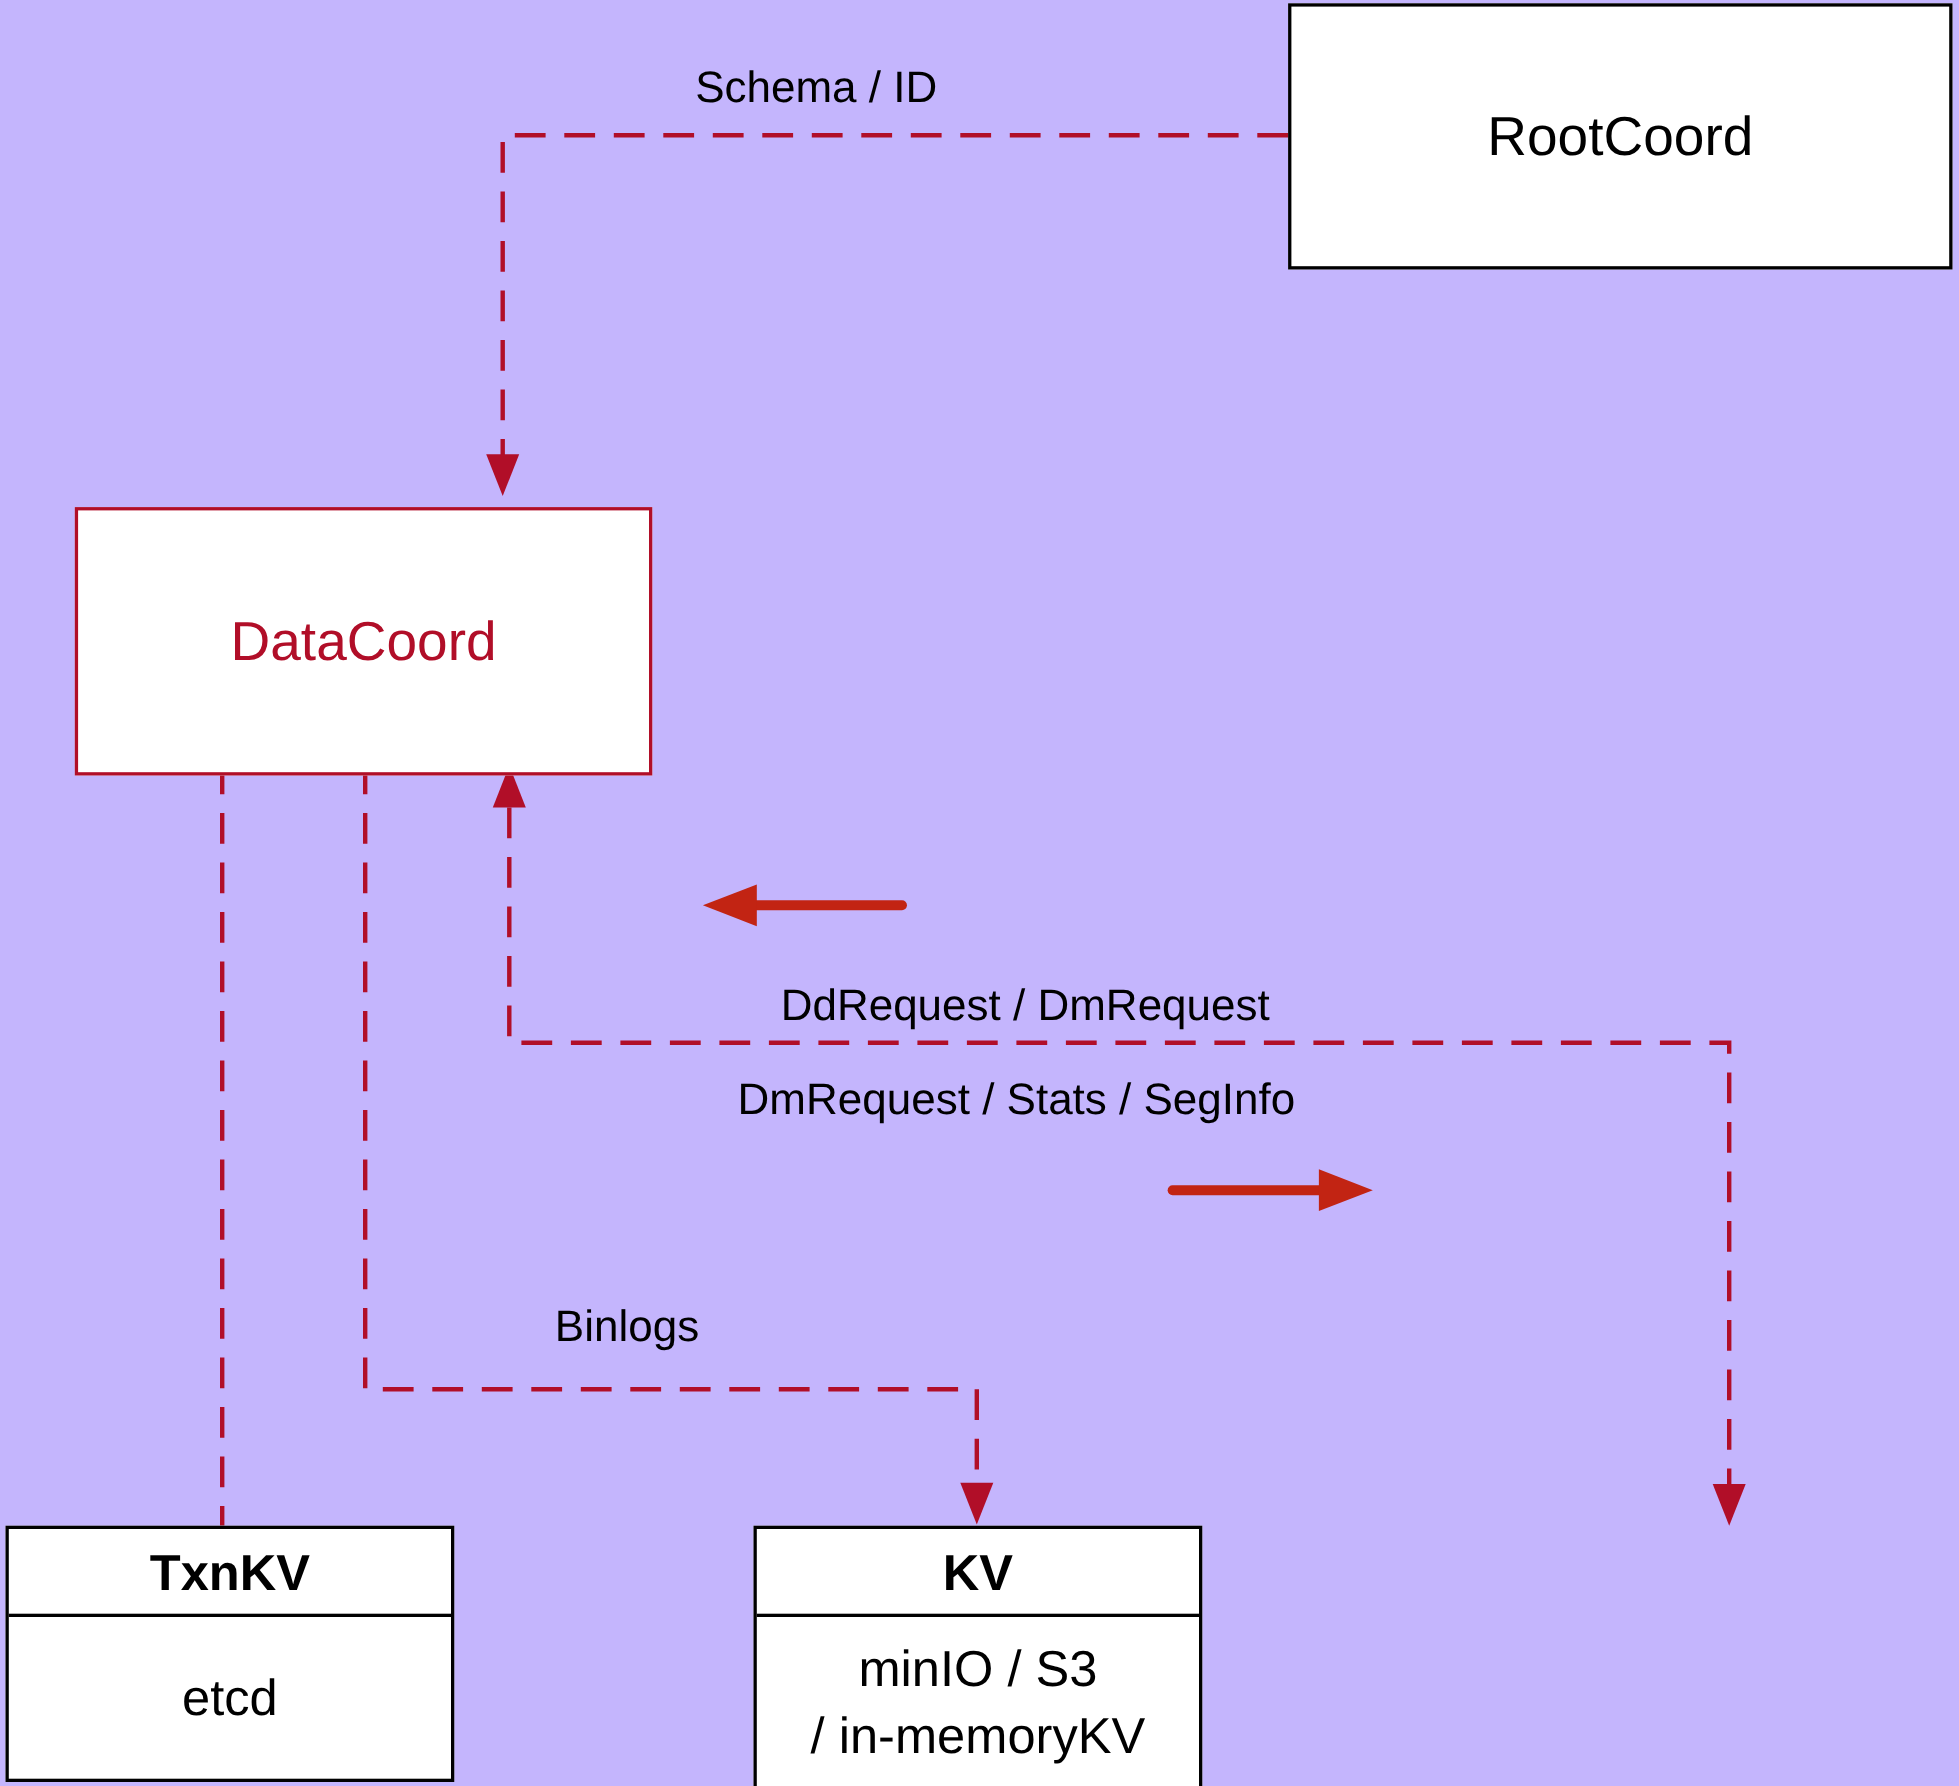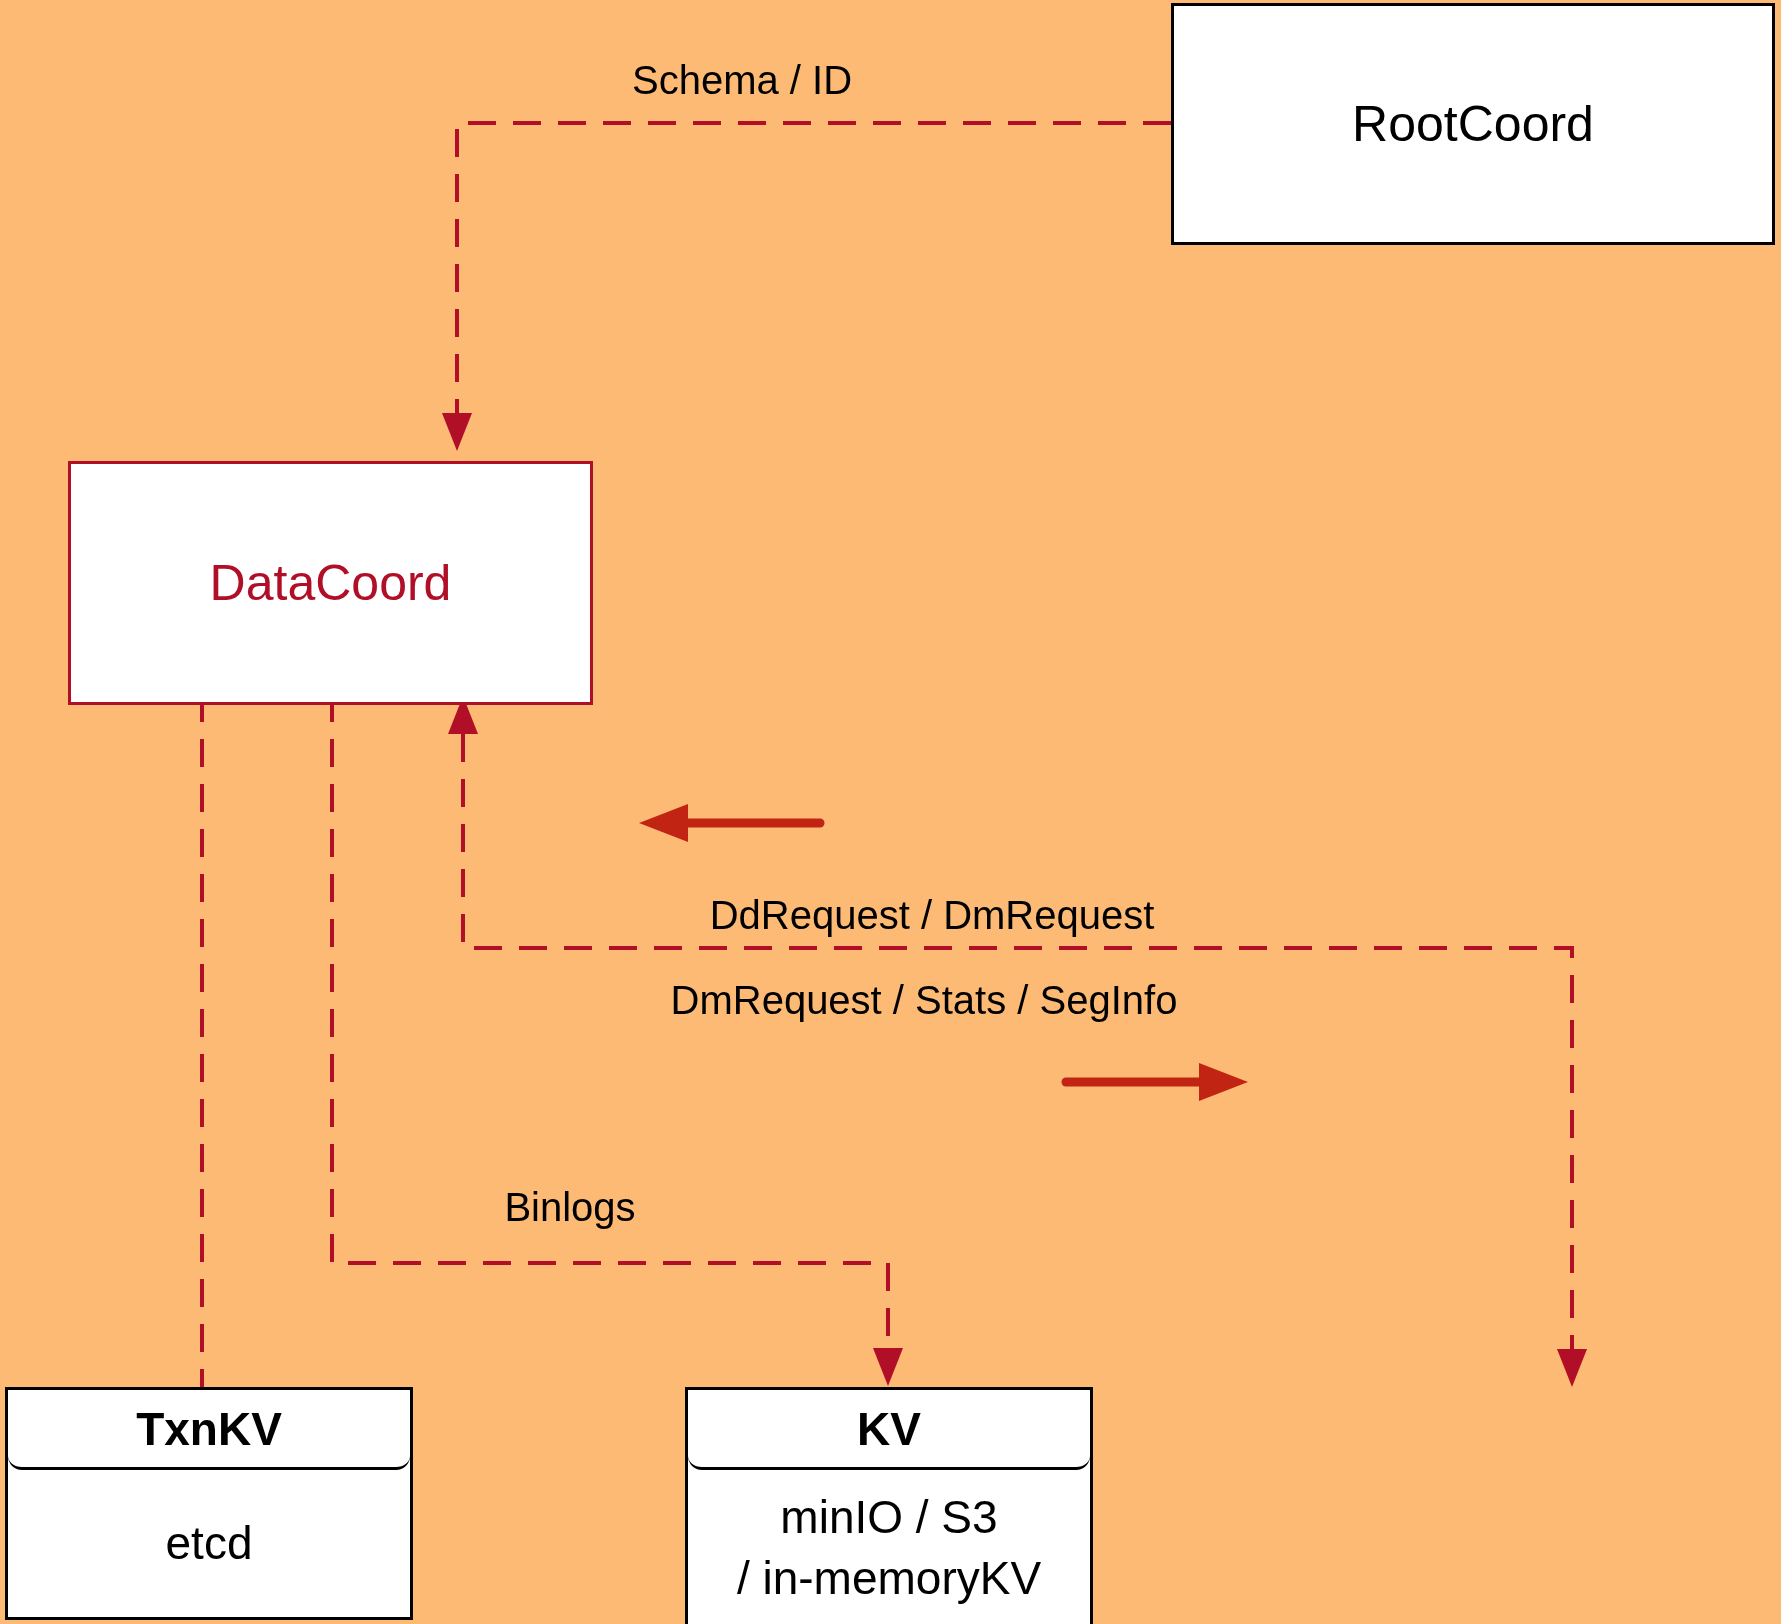--- a/index.html
+++ b/index.html
@@ -4,21 +4,21 @@
 <style>
   :root{
     --crimson:#b10e28;
     --arrow_red:#c22413;
     --black:#000000;
   }
   html,body{margin:0;padding:0;background:#ffffff;}
   .canvas{
     position:relative;
     width:1781px;height:1624px;
-    background:#fdba74;
+    background:#c4b5fd;
     font-family:"Liberation Sans", sans-serif;
     overflow:hidden;
   }
   .wires{position:absolute;left:0;top:0;width:1781px;height:1624px;}
   .node{
     position:absolute;
     background:#ffffff;
     box-sizing:border-box;
     display:flex;align-items:center;justify-content:center;
   }
@@ -30,21 +30,21 @@
     background:#ffffff;
     box-sizing:border-box;
     border:3px solid var(--black);
     display:flex;flex-direction:column;
   }
   .tablebox .hdr{
     box-sizing:border-box;
     height:80px;
     border-bottom:3px solid var(--black);
     display:flex;align-items:center;justify-content:center;
-    font-weight:bold;font-size:46px;color:var(--black);border-radius:14px;
+    font-weight:bold;font-size:46px;color:var(--black);
   }
   .tablebox .body{
     flex:1;
     display:flex;flex-direction:column;align-items:center;justify-content:center;
     font-size:46px;color:var(--black);
     line-height:1.32;
     text-align:center;
   }
   .edge-label{
     position:absolute;

